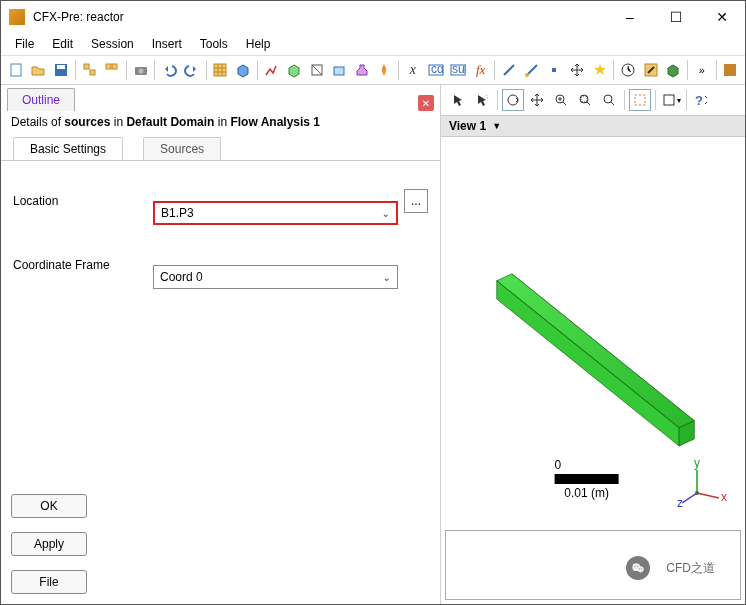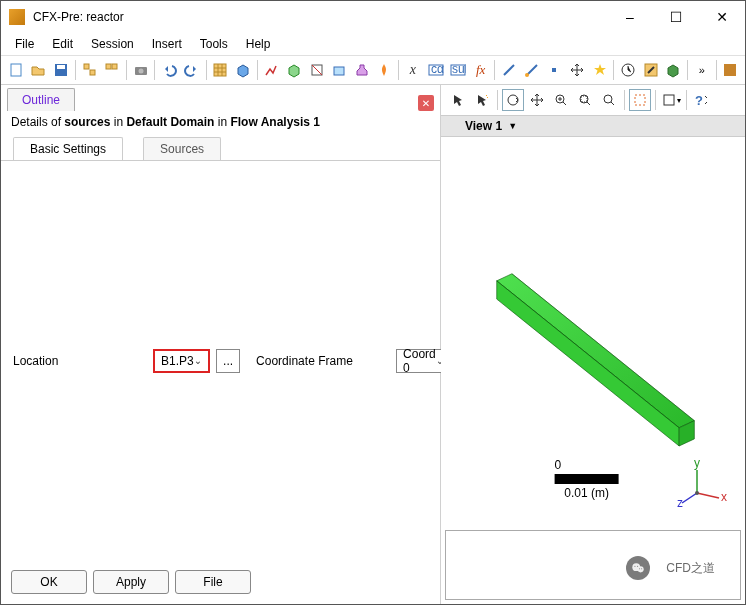--- a/index.html
+++ b/index.html
@@ -17,32 +17,32 @@
 .mainrow { flex: 1; display: flex; min-height: 0; }
 .leftpane { width: 440px; display: flex; flex-direction: column; border-right: 1px solid #d0d0d0; }
 .tabs { display: flex; align-items: flex-end; height: 26px; padding: 4px 6px 0 6px; gap: 0; }
 .tab { padding: 4px 14px; border: 1px solid #aaa; border-bottom: none; background: #fff; border-radius: 2px 2px 0 0; margin-right: -1px; }
 .tab.inactive { background: #f4f4f4; color: #6d28d9; }
 .tabclose { margin-left: auto; width: 16px; height: 16px; background: #e05a5a; color: #fff; font-size: 10px; display: flex; align-items: center; justify-content: center; border-radius: 2px; }
 .detailsline { padding: 4px 10px; font-size: 12px; }
 .subtabs { display: flex; padding: 4px 12px 0 12px; border-bottom: 1px solid #ccc; gap: 21px; }
 .subtab { padding: 4px 16px; border: 1px solid #ccc; border-bottom: none; background: #fff; border-radius: 2px 2px 0 0; margin-right: -1px; }
 .subtab.inactive { background: #f6f6f6; color: #555; }
-.form { padding: 16px 12px; display: flex; flex-direction: row; gap: 16px; flex: 1; }
+.form { padding: 16px 12px; display: flex; flex-direction: column; gap: 16px; flex: 1; }
 .row { display: flex; align-items: center; }
 .label { width: 140px; }
-.combo { flex: 1; height: 24px; border: 1px solid #888; display: flex; align-items: center; padding: 0 6px; justify-content: space-between; background: #fff; }
+.combo { flex: 1; height: 24px; border: 1px solid #888; display: flex; align-items: center; padding: 0 6px; justify-content: space-between; background: #fff; margin-top: 24px; }
 .combo.hl { border: 2px solid #d22; }
 .chev { font-size: 10px; color: #444; }
 .dots { width: 24px; height: 24px; border: 1px solid #888; margin-left: 6px; display: flex; align-items: center; justify-content: center; }
-.btnbar { padding: 10px; display: flex; gap: 6px; }
+.btnbar { padding: 10px; display: flex; gap: 14px; flex-direction: column; }
 .btn { width: 76px; height: 24px; border: 1px solid #888; border-radius: 3px; background: #f8f8f8; display: flex; align-items: center; justify-content: center; }
 .rightpane { flex: 1; display: flex; flex-direction: column; }
 .rtool { height: 30px; display: flex; align-items: center; padding: 0 6px; gap: 2px; }
-.viewbar { height: 22px; background: #e5e5e5; border-top: 1px solid #ccc; border-bottom: 1px solid #ccc; display: flex; align-items: center; padding: 0 24px; font-weight: bold; gap: 6px; }
+.viewbar { height: 22px; background: #e5e5e5; border-top: 1px solid #ccc; border-bottom: 1px solid #ccc; display: flex; align-items: center; padding: 0 8px; font-weight: bold; gap: 6px; }
 .canvas { flex: 1; position: relative; background: #fff; }
 .scale { position: absolute; bottom: 26px; left: 50%; transform: translateX(-60%); text-align: center; }
 .scale .bar { width: 64px; height: 10px; background: #000; margin: 2px 0; }
 .triad { position: absolute; bottom: 18px; right: 18px; }
 .textbox { height: 70px; border-top: 1px solid #aaa; border: 1px solid #aaa; margin: 4px; }
 .wmwrap { position: absolute; bottom: 24px; right: 30px; display: flex; align-items: center; gap: 16px; font-size: 13px; color: #6a6a6a; font-weight: 500; pointer-events: none; }
 .wmcircle { width: 24px; height: 24px; border-radius: 50%; background: #7b7b7b; color: #eee; display: flex; align-items: center; justify-content: center; font-size: 13px; }
 svg { display: block; }
 </style>
 </head>

